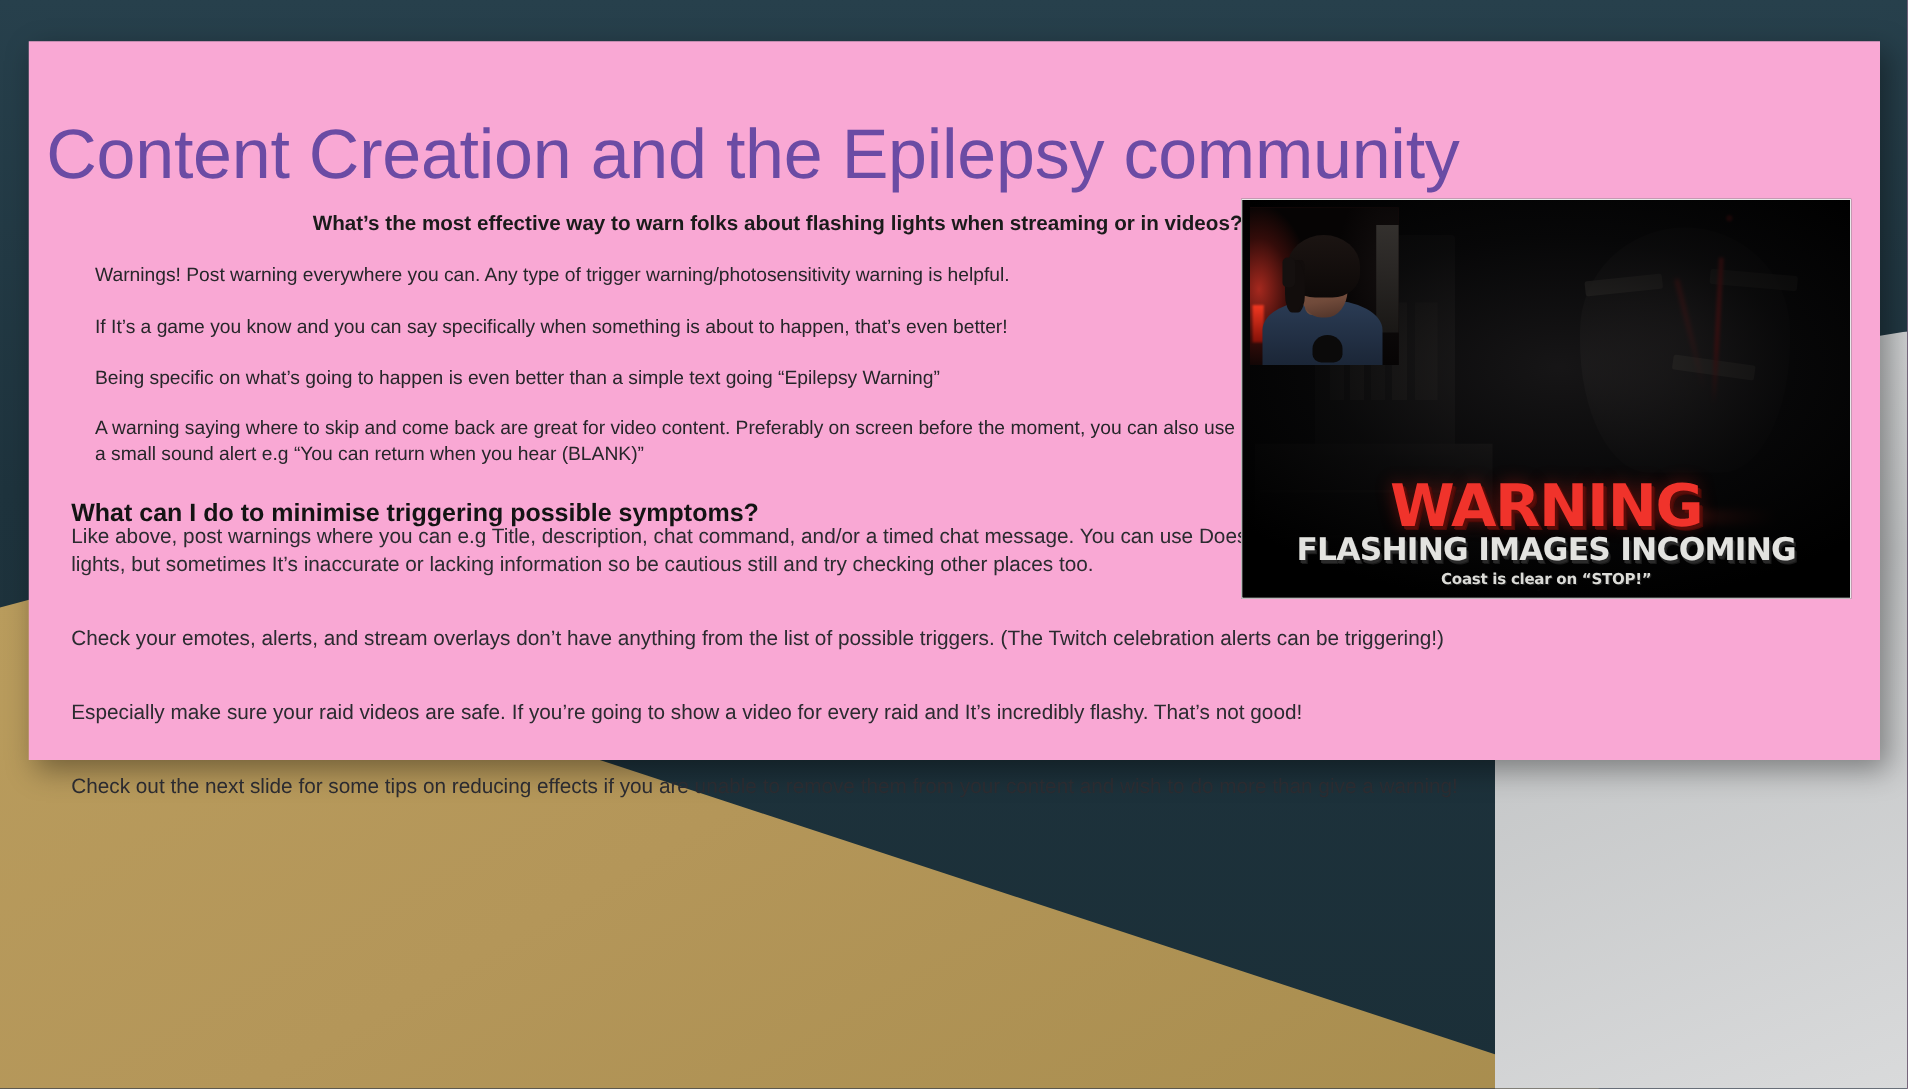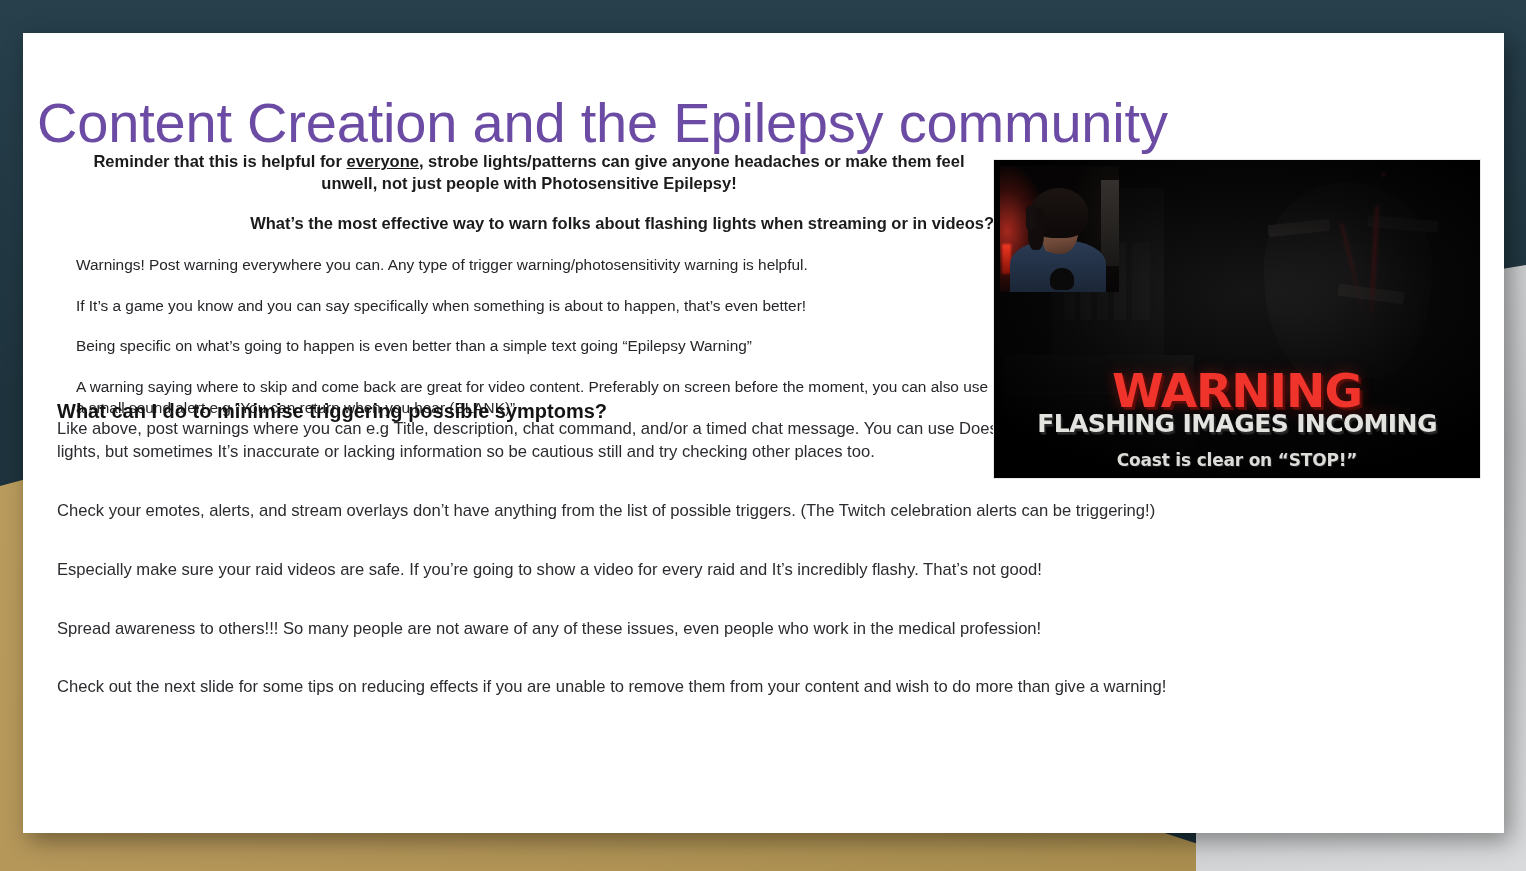--- a/index.html
+++ b/index.html
@@ -22,22 +22,22 @@
     clip-path:polygon(0 16px, 60px 0, 1280px 401px, 0 401px);
   }
   .bg-silver{
     position:absolute;right:0;top:265px;width:330px;height:606px;
     background:linear-gradient(160deg,#d4d6d7 0%,#c3c5c6 40%,#d9dadb 100%);
     clip-path:polygon(62px 44px, 330px 0, 330px 606px, 0 606px, 0 50px);
   }
 
   
   #slide{
-    position:absolute;left:23px;top:33px;width:1481px;height:800px;
-    background:#ffffff;z-index:2;
+    position:absolute;left:23px;top:33px;width:1481px;height:575px;
+    background:#f9a8d4;z-index:2;
     box-shadow:6px 8px 22px rgba(0,0,0,.38);
   }
 
   #slide-title{
     position:absolute;left:14px;top:22px;
     font-size:56px;line-height:1.06;
     color:#6b4ba4;font-weight:400;letter-spacing:-0.2px;
     white-space:nowrap;
   }
 
@@ -207,59 +207,57 @@
     text-shadow:
        2px 2px 0 #5a0d09, 3px 3px 0 #4a0a07,
        0 0 14px rgba(255,40,30,.35);
   }
   #warn-sub{
     font-size:25px;font-weight:bold;color:#e3e3e0;letter-spacing:-.6px;
     line-height:1.05;margin-top:-2px;
     text-shadow:1px 2px 0 #2a2a2a, 2px 3px 0 #1a1a1a;
   }
   #warn-sub2{
-    font-size:17px;font-weight:bold;color:#dcdcd8;letter-spacing:-.2px;
-    line-height:1.1;margin-top:14px;
+    font-size:12px;font-weight:bold;color:#dcdcd8;letter-spacing:-.2px;
+    line-height:1.1;margin-top:4px;
     text-shadow:1px 1px 0 #242424;
     text-align:center;
   }
   u{text-decoration:underline;}
 </style>
 </head>
 <body>
 
 <div id="bg">
   <div class="bg-navy"></div>
   <div class="bg-gold"></div>
   <div class="bg-silver"></div>
 </div>
 
 <div id="slide">
 
   <h1 id="slide-title">Content Creation and the Epilepsy community</h1>
 
   <div id="left-col">
 
-    <p class="p-bold-center"><span>Reminder that this is helpful for </span><u>everyone</u><span>, strobe lights/patterns can give anyone headaches or make them feel unwell, not just people with Photosensitive Epilepsy!</span></p>
 
     <p class="p-bold-left">What’s the most effective way to warn folks about flashing lights when streaming or in videos?</p>
 
     <p class="p-body">Warnings! Post warning everywhere you can. Any type of trigger warning/photosensitivity warning is helpful.</p>
     <p class="p-body">If It’s a game you know and you can say specifically when something is about to happen, that’s even better!</p>
     <p class="p-body">Being specific on what’s going to happen is even better than a simple text going “Epilepsy Warning”</p>
     <p class="p-body tight">A warning saying where to skip and come back are great for video content. Preferably on screen before the moment, you can also use a small sound alert e.g “You can return when you hear (BLANK)”</p>
   </div>
 
   <p id="q2">What can I do to minimise triggering possible symptoms?</p>
 
   <div id="bottom-col">
     <p class="p-wide">Like above, post warnings where you can e.g Title, description, chat command, and/or a timed chat message. You can use DoestheDogDie.com if you’re unsure If the game has any flashing lights, but sometimes It’s inaccurate or lacking information so be cautious still and try checking other places too.</p>
     <p class="p-wide">Check your emotes, alerts, and stream overlays don’t have anything from the list of possible triggers. (The Twitch celebration alerts can be triggering!)</p>
     <p class="p-wide">Especially make sure your raid videos are safe. If you’re going to show a video for every raid and It’s incredibly flashy. That’s not good!</p>
-    <p class="p-wide">Spread awareness to others!!! So many people are not aware of any of these issues, even people who work in the medical profession!</p>
     <p class="p-wide">Check out the next slide for some tips on reducing effects if you are unable to remove them from your content and wish to do more than give a warning!</p>
   </div>
 
   <div id="video-card">
     <div class="vid-scene">
       <div class="shelf-left"></div>
       <div class="shelf-books"></div>
       <div class="desk-front"></div>
       <div class="desk-line"></div>
       <div class="desk-line2"></div>

